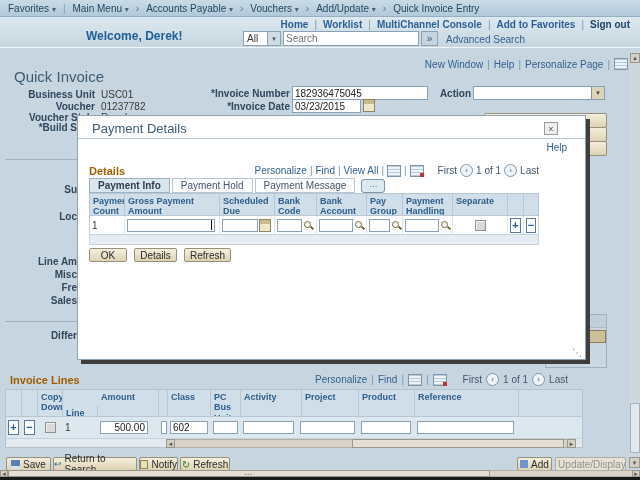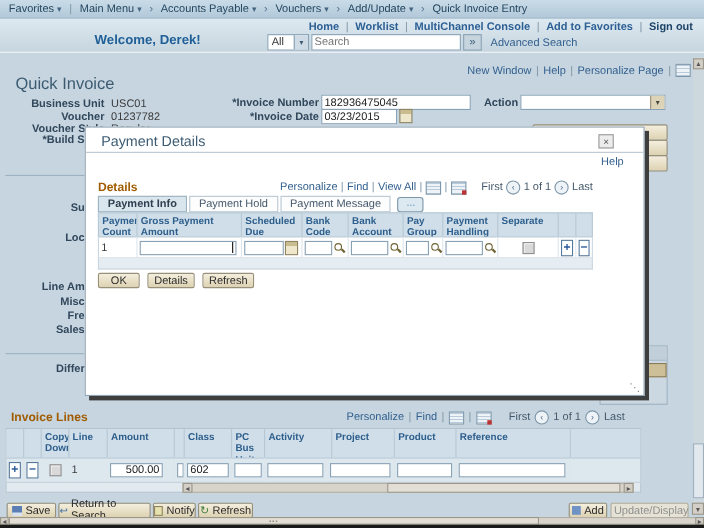--- a/index.html
+++ b/index.html
@@ -153,21 +153,21 @@
     <span class="circbtn">›</span>
     <span class="val" style="color:#44586b;">Last</span>
   </div>
 
   <div class="abs" style="left:5px;top:389px;width:578px;height:59px;border:1px solid #b3c3d0;box-sizing:border-box;background:#e2eaf0;">
 
     <div style="display:flex;height:26px;background:#cfdee8;border-bottom:1px solid #b7c8d4;">
       <div class="ghead-cell" style="width:16px;"></div>
       <div class="ghead-cell" style="width:16px;"></div>
       <div class="ghead-cell" style="width:25px;">Copy Down</div>
-      <div class="ghead-cell" style="width:35px;">Line</div>
+      <div class="ghead-cell" style="width:35px;margin-top:16px;">Line</div>
       <div class="ghead-cell" style="width:61px;">Amount</div>
       <div class="ghead-cell" style="width:9px;"></div>
       <div class="ghead-cell" style="width:43px;">Class</div>
       <div class="ghead-cell" style="width:30px;">PC Bus Unit</div>
       <div class="ghead-cell" style="width:61px;">Activity</div>
       <div class="ghead-cell" style="width:57px;">Project</div>
       <div class="ghead-cell" style="width:56px;">Product</div>
       <div class="ghead-cell" style="width:104px;">Reference</div>
       <div class="ghead-cell" style="flex:1;border-right:none;"></div>
     </div>

